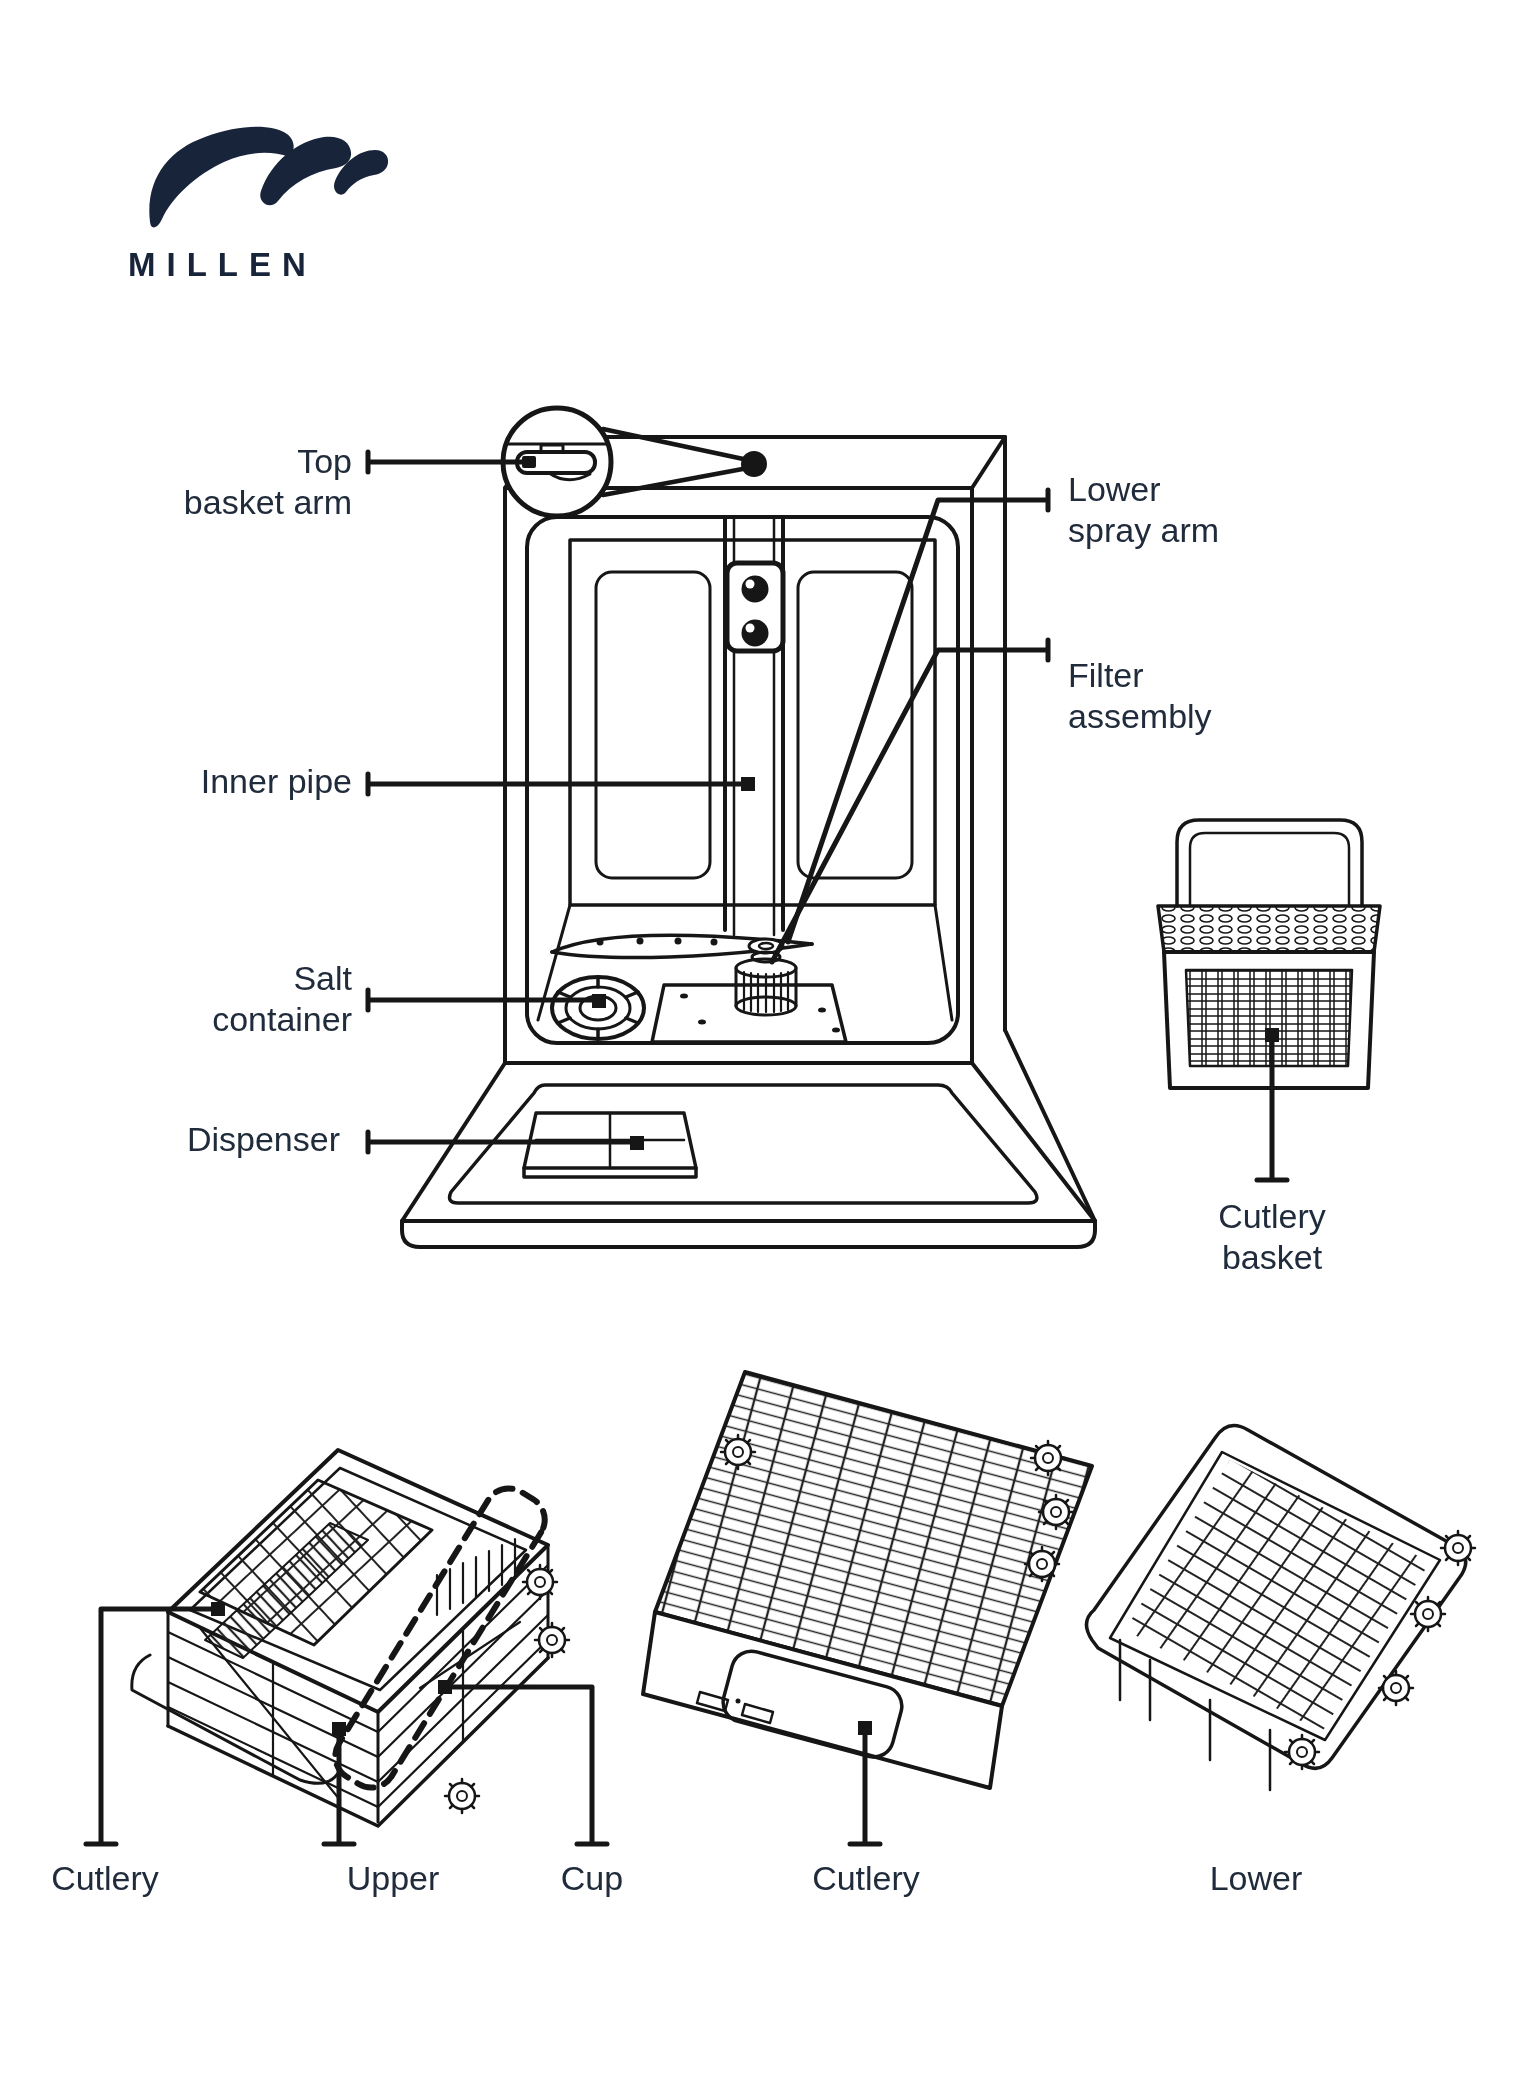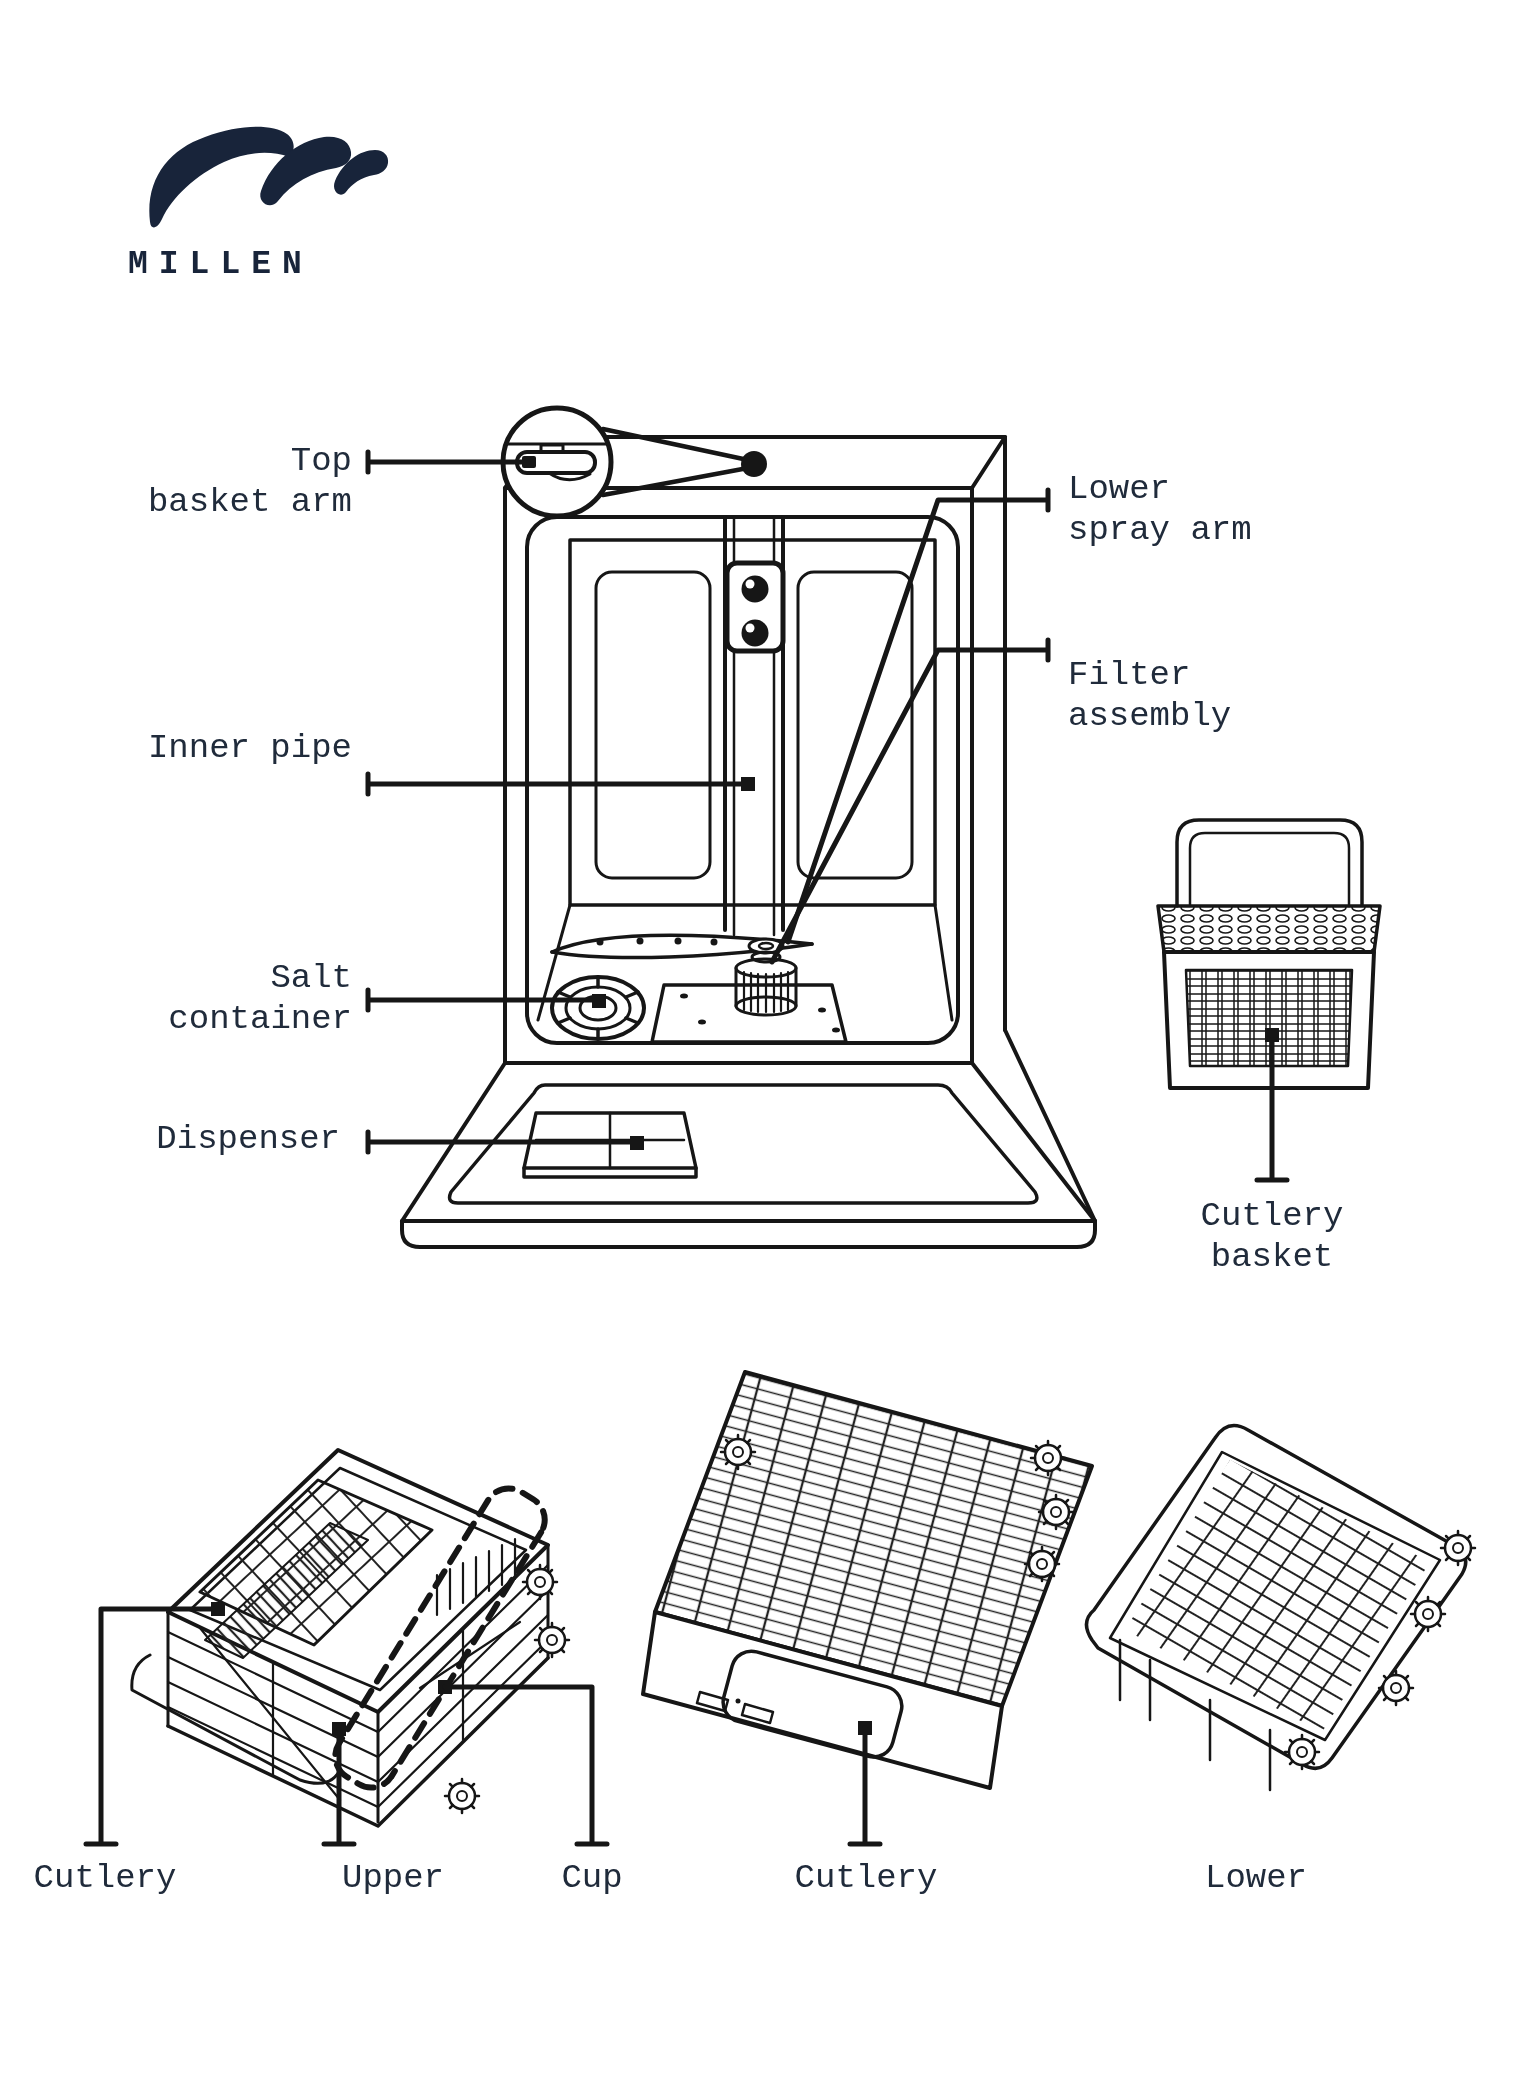--- a/index.html
+++ b/index.html
@@ -1,17 +1,17 @@
 <!DOCTYPE html>
 <html><head>
 <meta charset="utf-8">
 <style>
   html,body{margin:0;padding:0;background:#ffffff;}
   #page{position:relative;width:1520px;height:1906px;background:#ffffff;overflow:hidden;
-        font-family:Liberation Mono, monospace;}
+        font-family:Liberation Sans, sans-serif;}
   svg{position:absolute;left:0;top:0;}
   .lbl{position:absolute;font-size:34px;line-height:41px;color:#202b3b;white-space:pre-line;}
   .lbl.right{text-align:right;}
   .lbl.center{text-align:center;transform:translateX(-50%);}
   .blbl{position:absolute;font-size:34px;line-height:45px;color:#202b3b;white-space:pre-line;
         text-align:center;transform:translateX(-50%);}
   #brand{position:absolute;left:128px;top:246px;font-size:33px;font-weight:800;
          letter-spacing:11px;color:#18243a;}
 </style>
 </head>
@@ -234,21 +234,21 @@
       <rect x="858" y="1721" width="14" height="14" fill="#161616" stroke="none"></rect>
       <path d="M865,1728 V1844 M850,1844 H880"></path>
     </g>
   </g>
 </svg>
 
 <div id="brand">MILLEN</div>
 
 <div class="lbl right" style="right:1168px;top:441px;">Top
 basket arm</div>
-<div class="lbl right" style="right:1168px;top:728px;">Inner pipe</div>
+<div class="lbl right" style="right:1168px;top:761px;">Inner pipe</div>
 <div class="lbl right" style="right:1168px;top:958px;margin-left:29px;">Salt
 container</div>
 <div class="lbl right" style="right:1180px;top:1119px;text-align:center;">Dispenser</div>
 <div class="lbl" style="left:1068px;top:469px;">Lower
 spray arm</div>
 <div class="lbl" style="left:1068px;top:619px;margin-top:36px;">Filter
 assembly</div>
 <div class="lbl center" style="left:1272px;top:1196px;">Cutlery
 basket</div>
 

